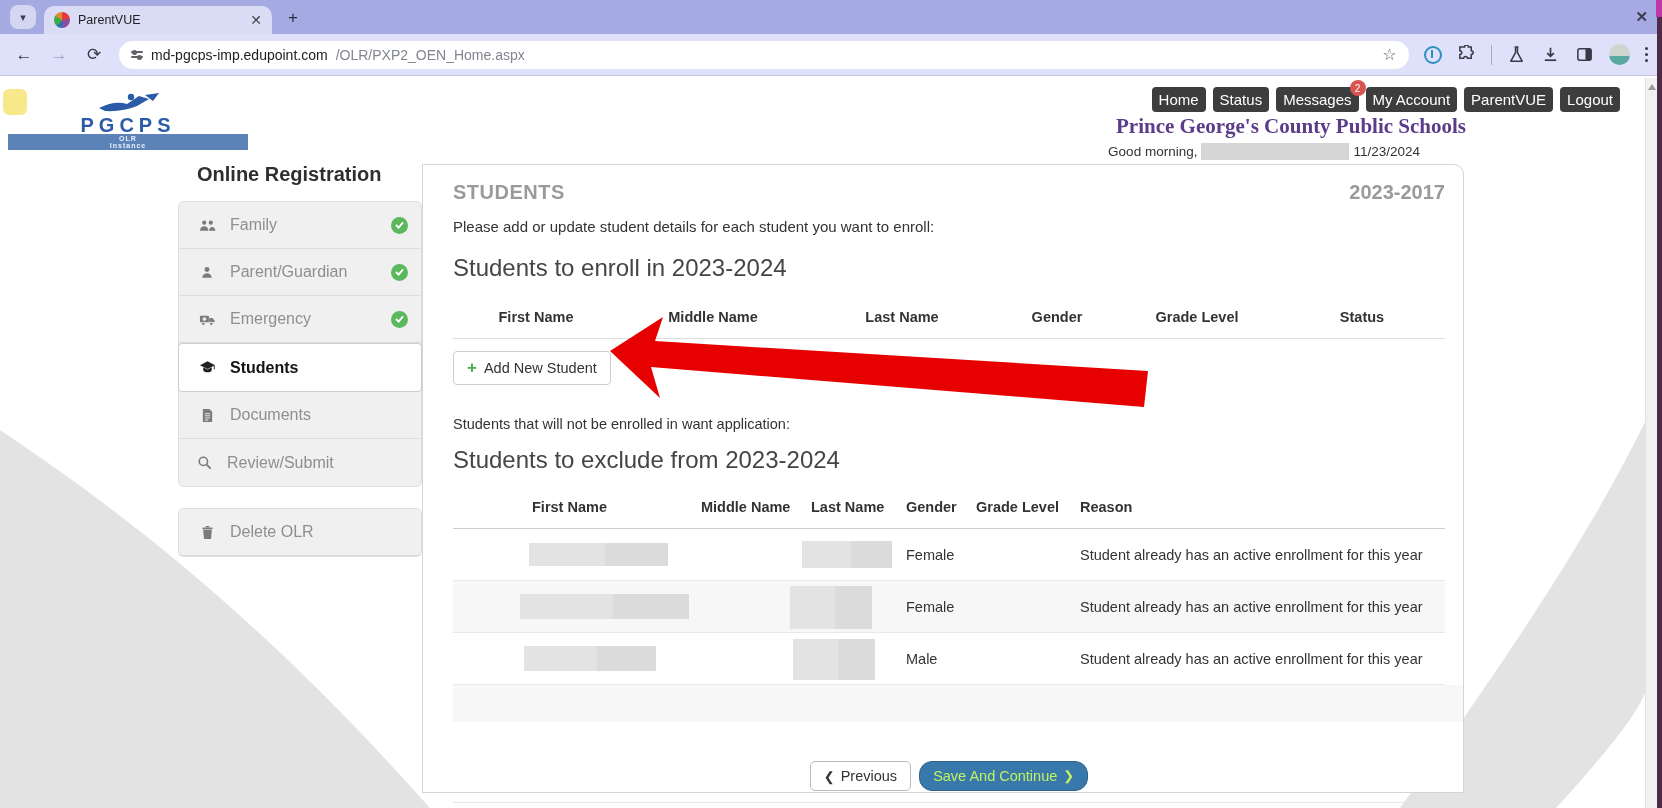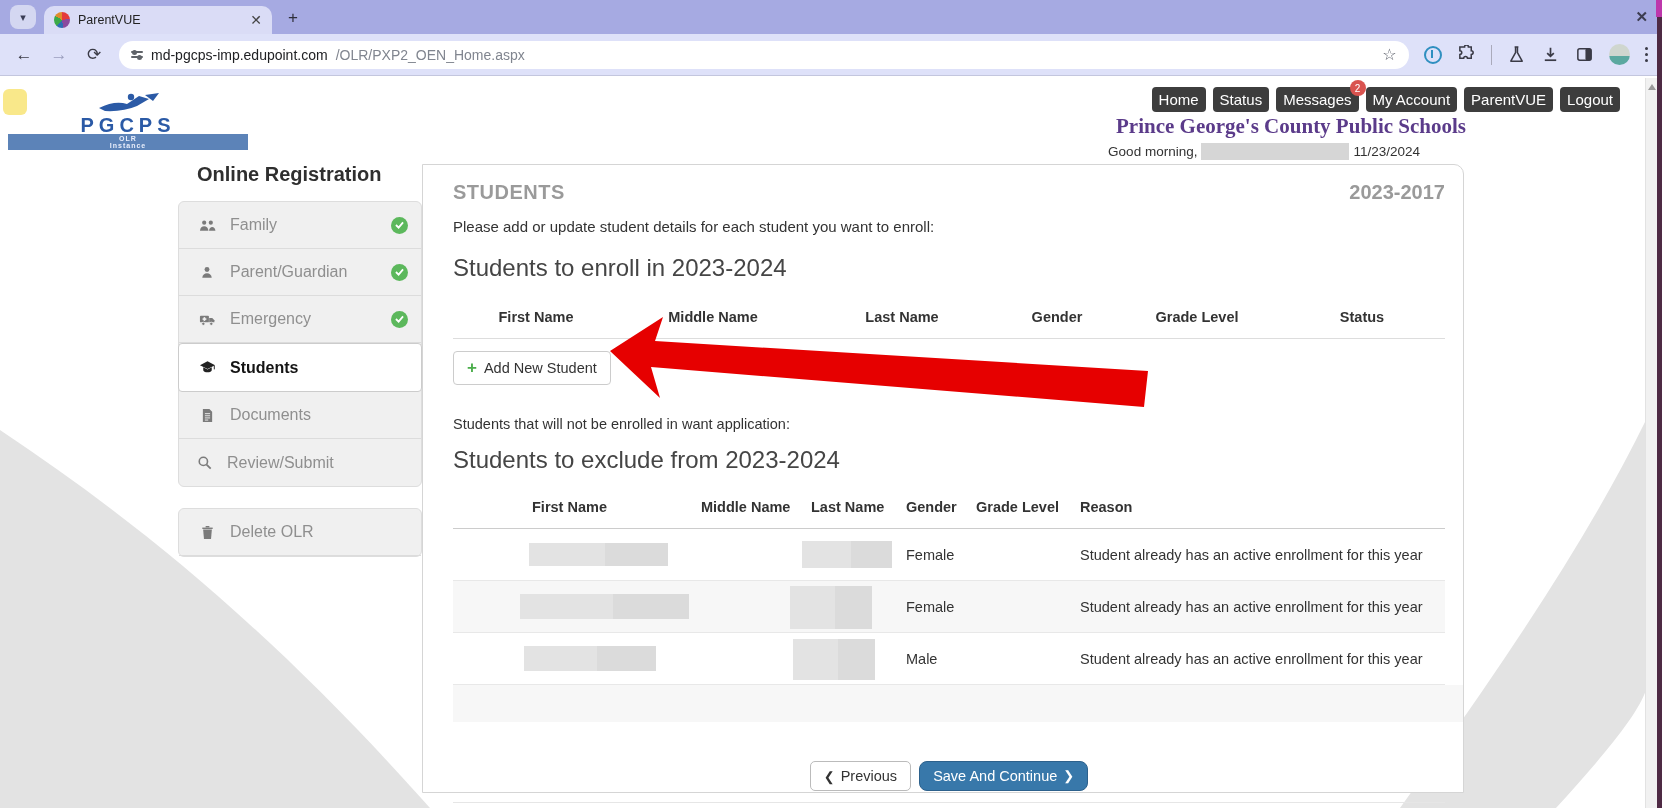--- a/index.html
+++ b/index.html
@@ -112,21 +112,21 @@
   .r2l { left:337px; top:5px;  width:82px; height:43px; }
   .r3f { left:71px; top:13px; width:132px; height:25px; }
   .r3l { left:340px; top:6px;  width:82px; height:41px; }
   .gender { grid-column:5; }
   .reason { grid-column:7; }
   .empty-strip { height:37px; background:#f7f7f7; margin-right:-18px; }
   .foot-btns { margin-top:39px; display:flex; justify-content:center; gap:8px; }
   .btn-prev { display:inline-flex; align-items:center; gap:6px; background:#fff; border:1px solid #bbb;
     border-radius:5px; padding:6px 13px; font-size:14.5px; color:#333; }
   .btn-save { display:inline-flex; gap:6px; background:#3878aa; border:1px solid #2d618c;
-    border-radius:8px; padding:6px 13px; font-size:14.5px; color:#ffffff; }
+    border-radius:13px; padding:6px 13px; font-size:14.5px; color:#bef264; }
   .chev { font-size:13px; }
   .foot-rule { margin-top:11px; border-top:1px solid #e6e6e6; }
 
   .arrow-overlay { position:absolute; left:0; top:0; width:1662px; height:808px; z-index:6; pointer-events:none; }
 
   .scrollbar { position:absolute; right:5px; top:78px; width:12px; height:730px; background:#f1f1f1;
     border-left:1px solid #e2e2e2; z-index:30; }
   .sb-up { position:absolute; left:2px; top:6px; width:0; height:0;
     border-left:4px solid transparent; border-right:4px solid transparent; border-bottom:6px solid #9a9a9a; }
 </style>

